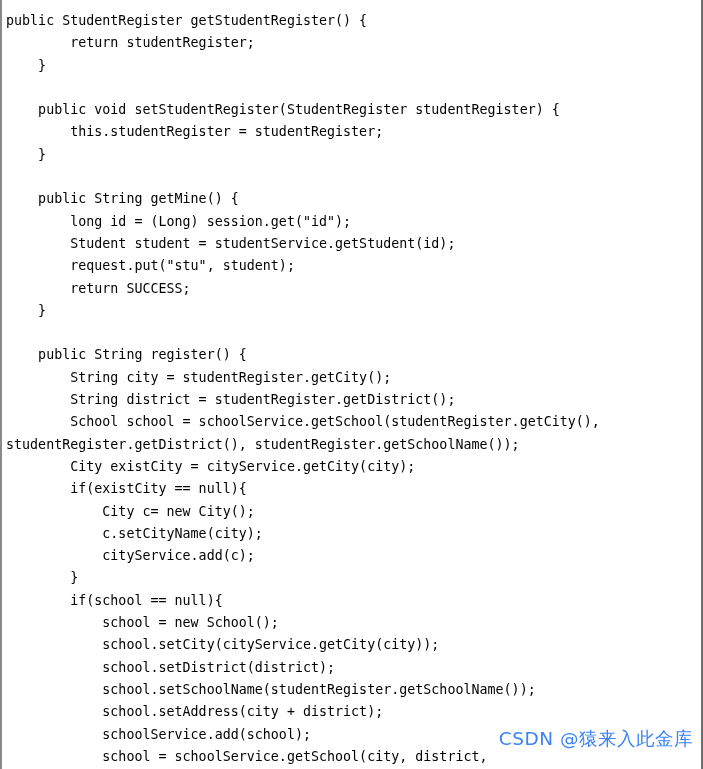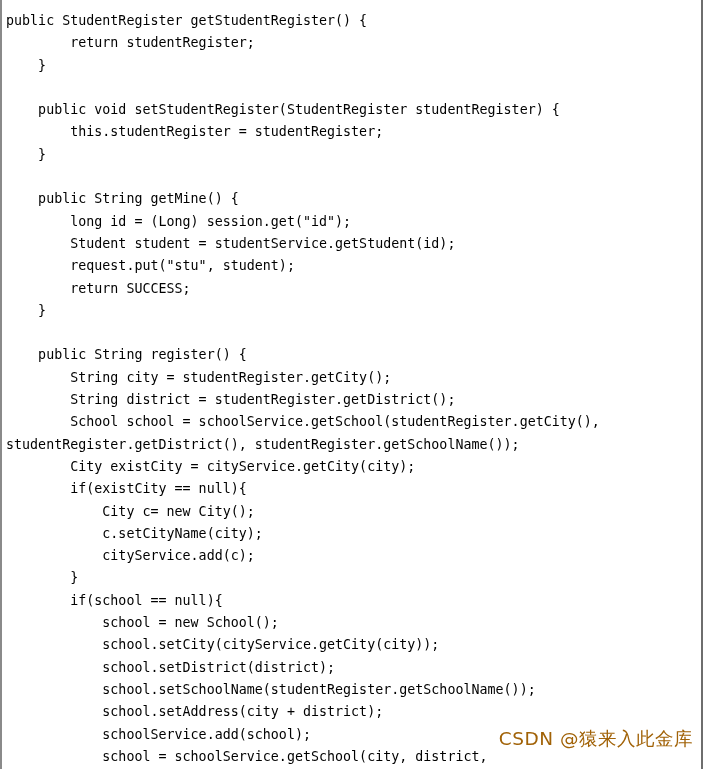--- a/index.html
+++ b/index.html
@@ -41,21 +41,21 @@
     white-space: pre;
     font-family: "DejaVu Sans Mono", "Liberation Mono", monospace;
     font-size: 13.3px;
   }
   #watermark {
     position: absolute;
     right: 8px;
     bottom: 18px;
     font-family: "DejaVu Sans", "Liberation Sans", sans-serif;
     font-size: 18.5px;
-    color: #a16207;
+    color: #3b82f6;
     letter-spacing: 0.5px;
     white-space: nowrap;
     pointer-events: none;
     user-select: none;
   }
 </style>
 </head>
 <body>
 
 <div id="code-page">

